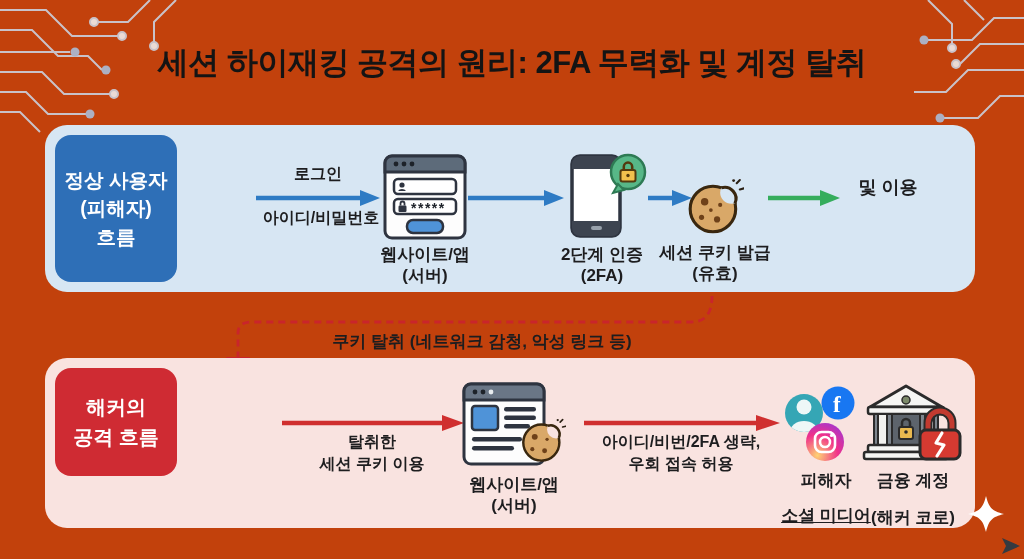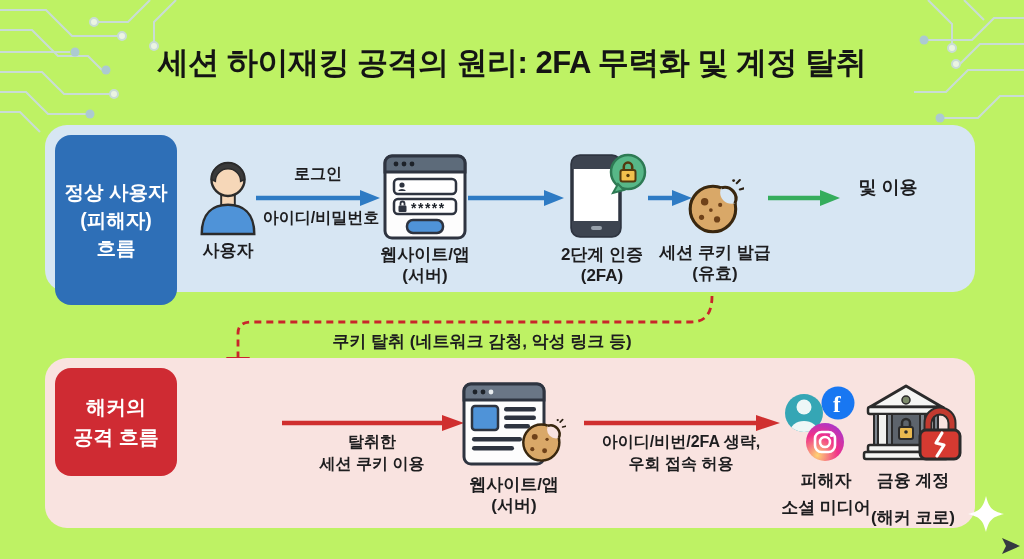--- a/index.html
+++ b/index.html
@@ -1,34 +1,34 @@
 <!DOCTYPE html>
 <html><head>
 <meta charset="utf-8">
 <style>
   * { margin:0; padding:0; box-sizing:border-box; }
   html,body { width:1024px; height:559px; }
   body { font-family:"Liberation Sans", sans-serif; background:#f3f5f8; overflow:hidden; }
-  .canvas { position:relative; width:1024px; height:559px; background:#bef264; }
+  .canvas { position:relative; width:1024px; height:559px; background:#c2410c; }
 
   .corner-deco { position:absolute; pointer-events:none; opacity:.85; }
   .deco-tl { left:0; top:0; }
   .deco-tr { right:0; top:0; transform:scaleX(-1); }
 
   .title { position:absolute; left:0; top:42px; width:1024px; text-align:center;
            font-size:31px; font-weight:800; color:#141414; letter-spacing:-0.5px; }
 
   .band { position:absolute; left:45px; width:930px; border-radius:22px; }
   .band-normal { top:125px; height:167px; background:#d7e6f3; }
   .band-attack { top:358px; height:170px; background:#f9e3e0; }
 
   .flow-tag { position:absolute; left:55px; width:122px; border-radius:16px;
               display:flex; flex-direction:column; align-items:center; justify-content:center;
               color:#fff; font-weight:700; text-align:center; }
-  .tag-normal { top:135px; height:170px; background:#2e6fb7; font-size:19.5px; line-height:1.45; }
+  .tag-normal { top:135px; height:147px; background:#2e6fb7; font-size:19.5px; line-height:1.45; }
   .tag-attack { top:368px; height:108px; background:#cf2b33; font-size:20px; line-height:1.5; }
 
   .node { position:absolute; transform:translateX(-50%); width:170px;
           display:flex; flex-direction:column; align-items:center; }
   .icon-box { display:flex; align-items:flex-end; justify-content:center; }
   .node-label { margin-top:4px; font-weight:700; font-size:17px; color:#1d1d1f;
                 text-align:center; line-height:1.25; white-space:nowrap; }
 
   .arrow { position:absolute; height:20px; }
   .arrow-label { position:absolute; transform:translateX(-50%); font-weight:700;
@@ -85,31 +85,20 @@
   <div class="title">세션 하이재킹 공격의 원리: 2FA 무력화 및 계정 탈취</div>
 
   <div class="band band-normal"></div>
 
   <div class="flow-tag tag-normal">
     <div>정상 사용자</div>
     <div>(피해자)</div>
     <div>흐름</div>
   </div>
 
-  <div class="node" style="left:228px; top:150px;">
-    <div class="icon-box" style="height:86px;">
-      <svg width="72" height="82" viewBox="0 0 74 84">
-        <rect x="30" y="40" width="14" height="14" fill="#f6d7b8" stroke="#2b2b2b" stroke-width="2"></rect>
-        <path d="M10 82 C10 60 22 52 37 52 C52 52 64 60 64 82 Z" fill="#4f93d8" stroke="#2b2b2b" stroke-width="2.5"></path>
-        <circle cx="37" cy="26" r="17" fill="#f6d7b8" stroke="#2b2b2b" stroke-width="2.5"></circle>
-        <path d="M20 26 a17 17 0 0 1 34 0 l-4 2 a13 13 0 0 0 -26 0 z" fill="#3a3a3a" stroke="#2b2b2b" stroke-width="1.5"></path>
-      </svg>
-    </div>
-    <div class="node-label">사용자</div>
-  </div>
 
   <svg class="arrow" style="left:256px; top:188px;" width="124" height="20">
     <line x1="0" y1="10" x2="106" y2="10" stroke="#2e7bc4" stroke-width="4.5"></line>
     <polygon points="104,2 124,10 104,18" fill="#2e7bc4"></polygon>
   </svg>
   <div class="arrow-label" style="left:318px; top:164px;">로그인</div>
   <div class="arrow-label" style="left:321px; top:208px;">아이디/비밀번호</div>
 
   <div class="node" style="left:425px; top:150px;">
     <div class="icon-box" style="height:90px;">
@@ -281,21 +270,21 @@
           <circle cx="22" cy="21" r="7.5" fill="#eef7f7"></circle>
           <path d="M8 46 a14 11 0 0 1 28 0 z" fill="#eef7f7"></path>
         </g>
         <circle cx="43" cy="56" r="19" fill="url(#igg)"></circle>
         <rect x="33" y="46" width="20" height="20" rx="6.5" fill="none" stroke="#fff" stroke-width="2.6"></rect>
         <circle cx="43" cy="56" r="5" fill="none" stroke="#fff" stroke-width="2.6"></circle>
         <circle cx="49.6" cy="49.4" r="1.7" fill="#fff"></circle>
       </svg>
     </div>
     <div class="node-label">피해자</div>
-    <div class="node-label" style="margin-top:6px;">소셜 미디어</div>
+    <div class="node-label" style="margin-top:14px;text-decoration:underline;">소셜 미디어</div>
   </div>
 
   <div class="node" style="left:913px; top:378px;">
     <div class="icon-box" style="height:88px;">
       <svg width="102" height="86" viewBox="0 0 102 86">
         <path d="M8 27 L44 6 L80 27 Z" fill="#f6f6f4" stroke="#2b2b2b" stroke-width="3" stroke-linejoin="round"></path>
         <circle cx="44" cy="20" r="4" fill="#7c8a6a" stroke="#2b2b2b" stroke-width="1.5"></circle>
         <rect x="6" y="27" width="76" height="7" rx="2" fill="#f6f6f4" stroke="#2b2b2b" stroke-width="2.5"></rect>
         <rect x="12" y="34" width="64" height="31" fill="#7d858d" stroke="#2b2b2b" stroke-width="2"></rect>
         <rect x="16" y="34" width="9" height="31" fill="#f2f2ef" stroke="#2b2b2b" stroke-width="2"></rect>

